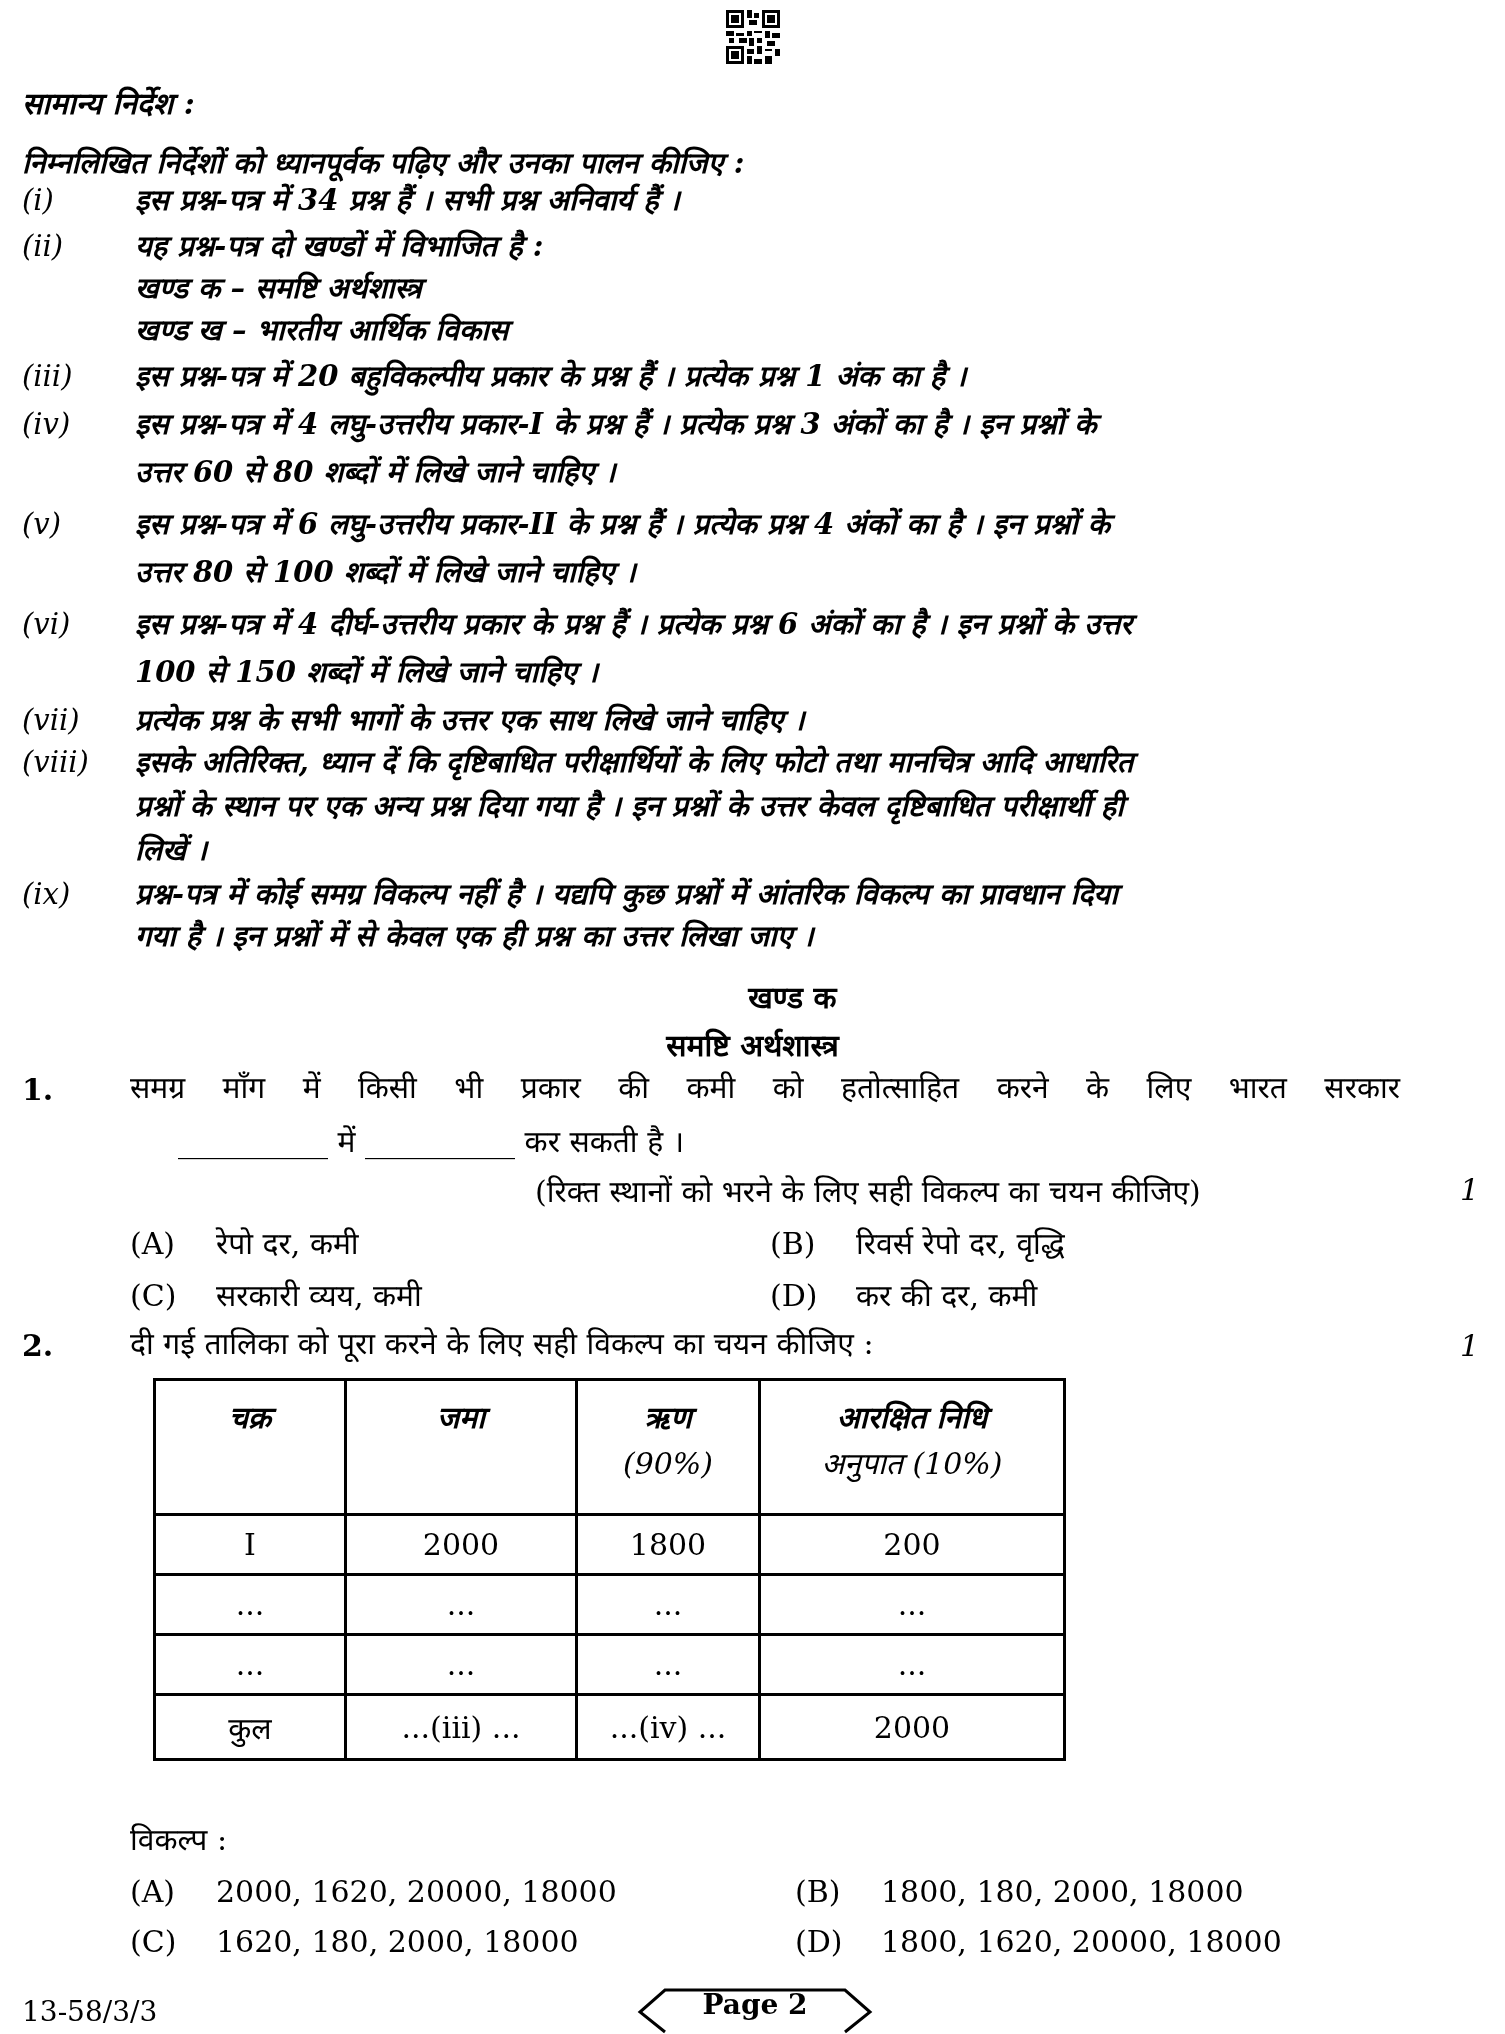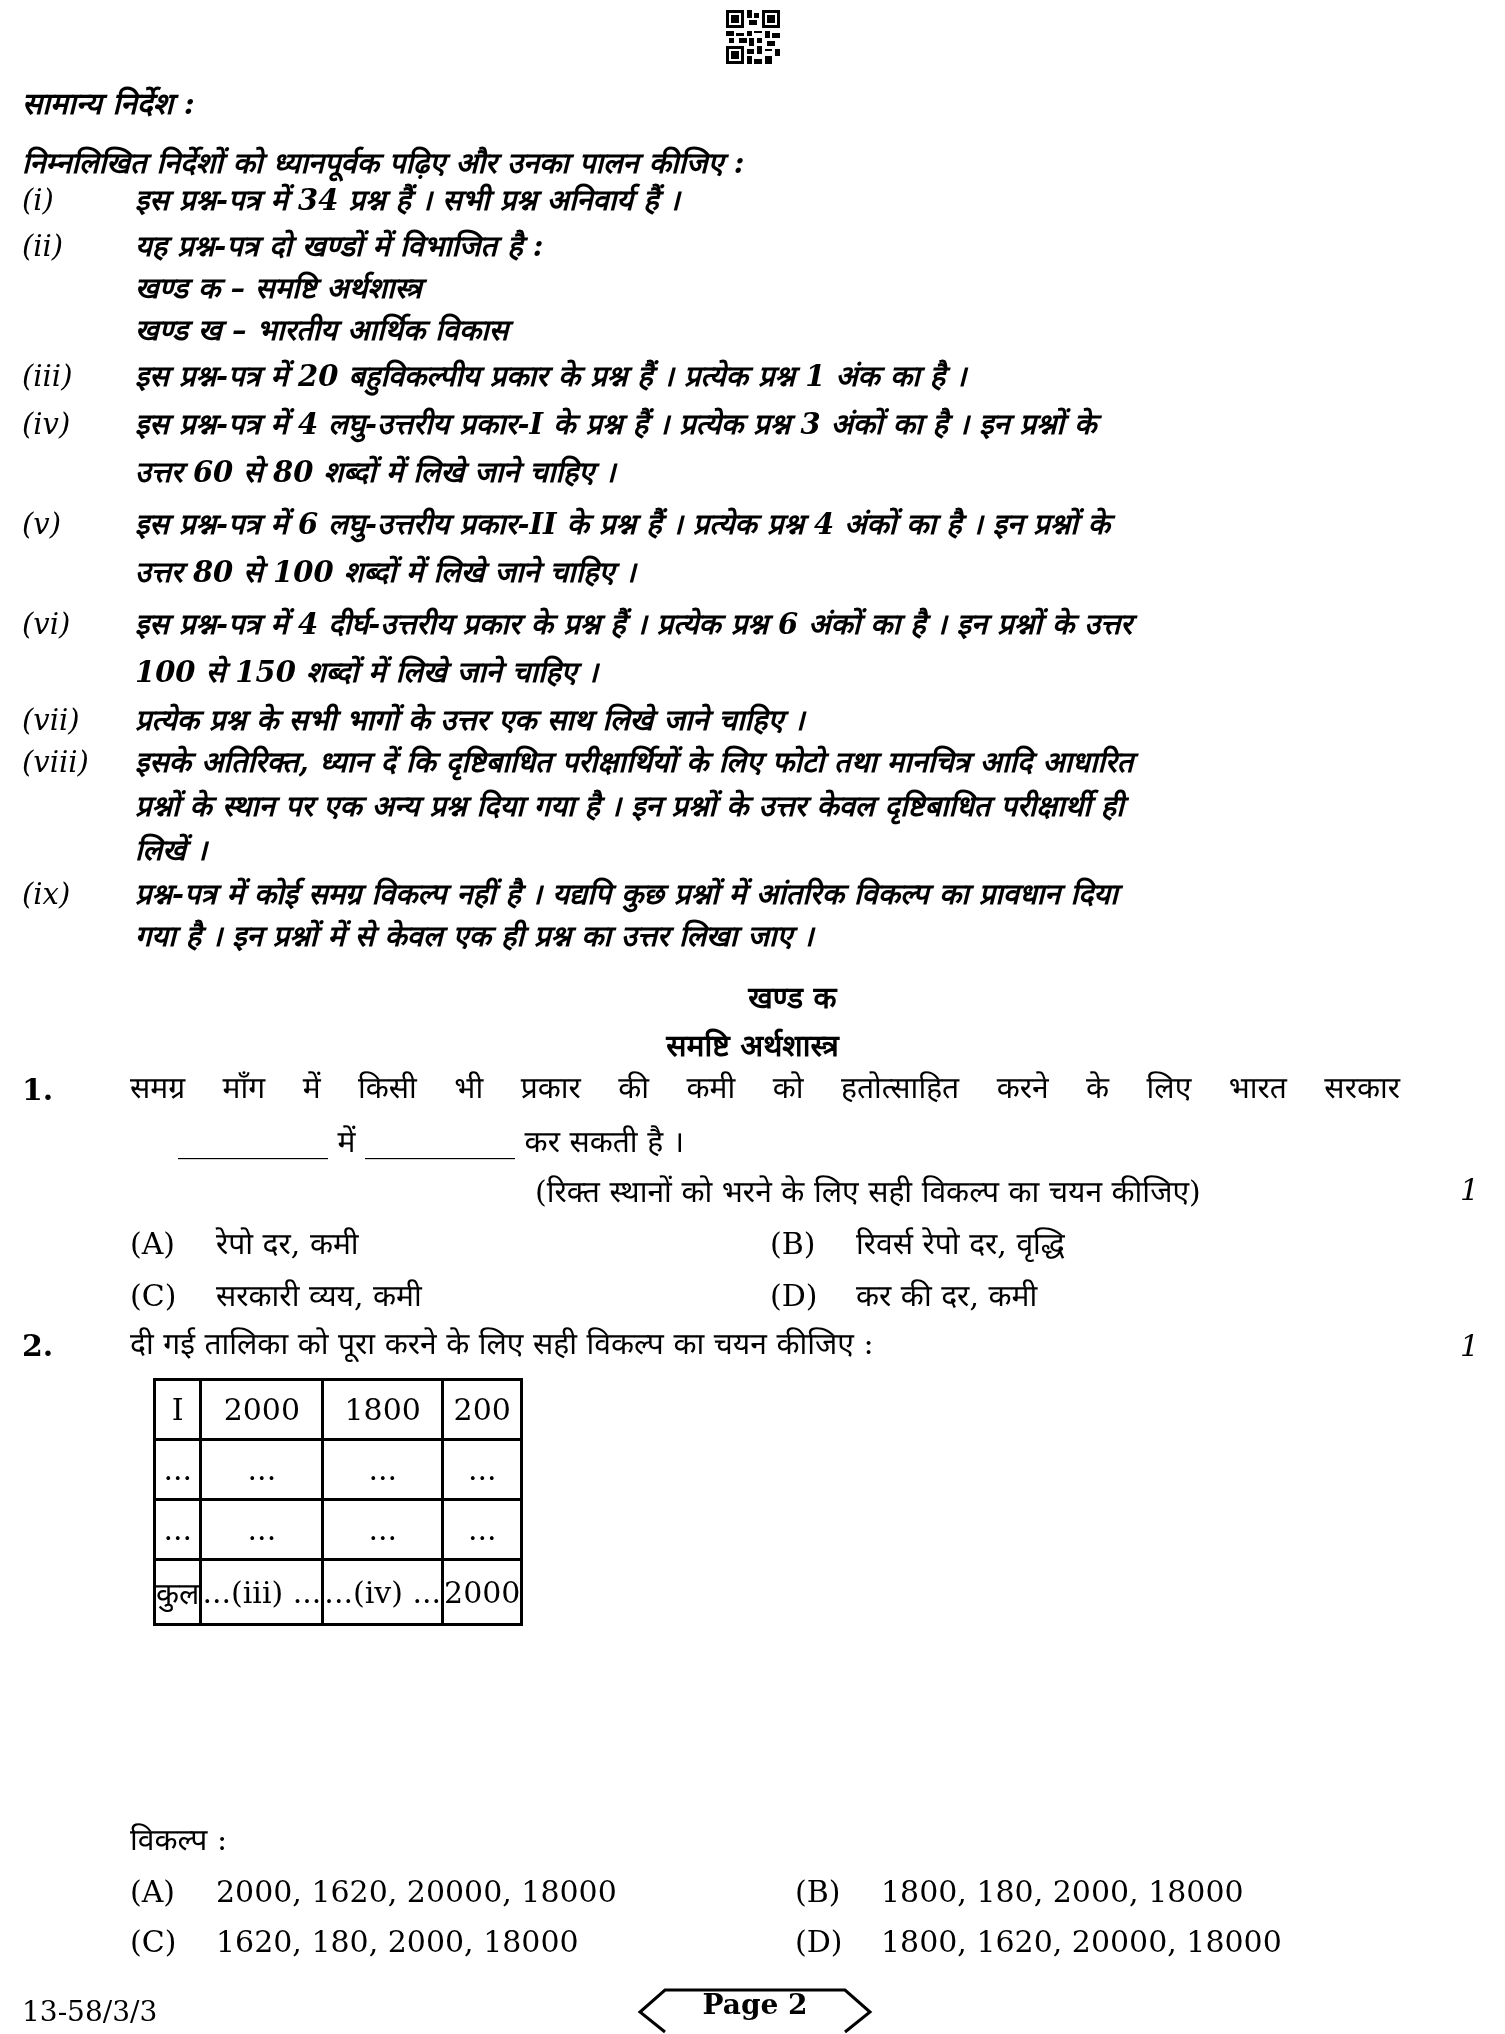--- a/index.html
+++ b/index.html
@@ -168,20 +168,38 @@
 <div class="opt" style="left:770px; top:1274px;">
   <span class="lbl">(D)</span><span>कर की दर, कमी</span>
 </div>
 
 <div class="qnum" style="top:1328px;">2.</div>
 <div class="q" style="left:130px; top:1322px;">दी गई तालिका को पूरा करने के लिए सही विकल्प का चयन कीजिए :</div>
 <div class="marks" style="top:1328px;">1</div>
 
 <table class="cr">
   <tbody>
+      <tr>
+    <th style="width:188px;">
+          <div>चक्र</div>
+          <div></div>
+        </th>
+    <th style="width:228px;">
+          <div>जमा</div>
+          <div></div>
+        </th>
+    <th style="width:180px;">
+          <div>ऋण</div>
+          <div style="font-weight:normal;">(90%)</div>
+        </th>
+    <th style="width:302px;">
+          <div>आरक्षित निधि</div>
+          <div style="font-weight:normal;">अनुपात (10%)</div>
+        </th>
+  </tr>
   <tr>
     <td>I</td>
     <td>2000</td>
     <td>1800</td>
     <td>200</td>
   </tr>
   <tr>
     <td>...</td>
     <td>...</td>
     <td>...</td>

